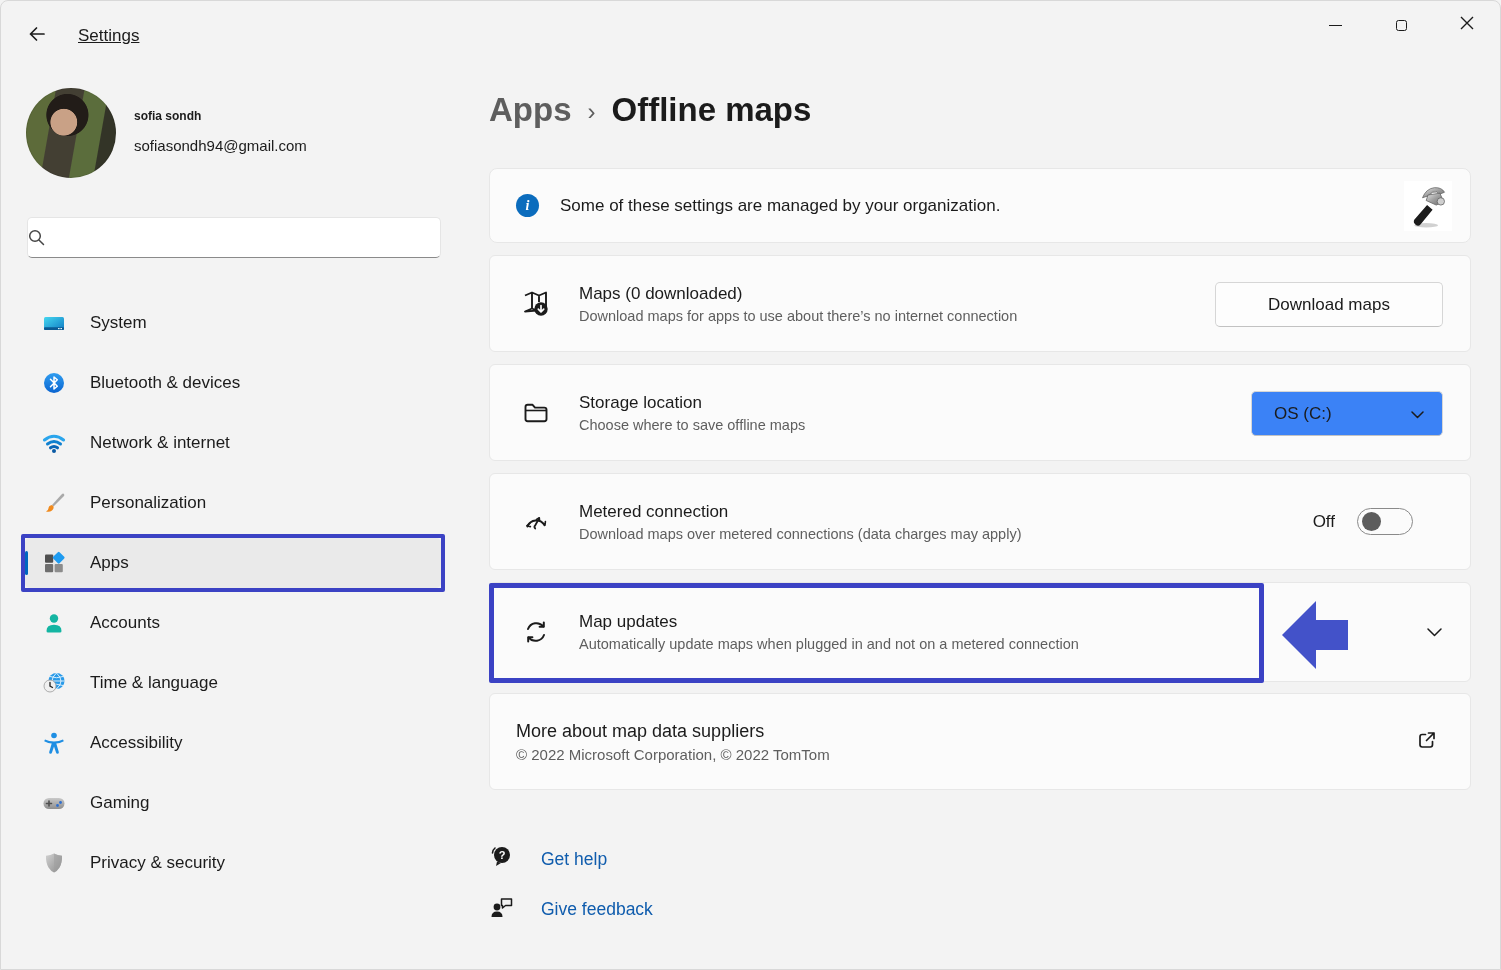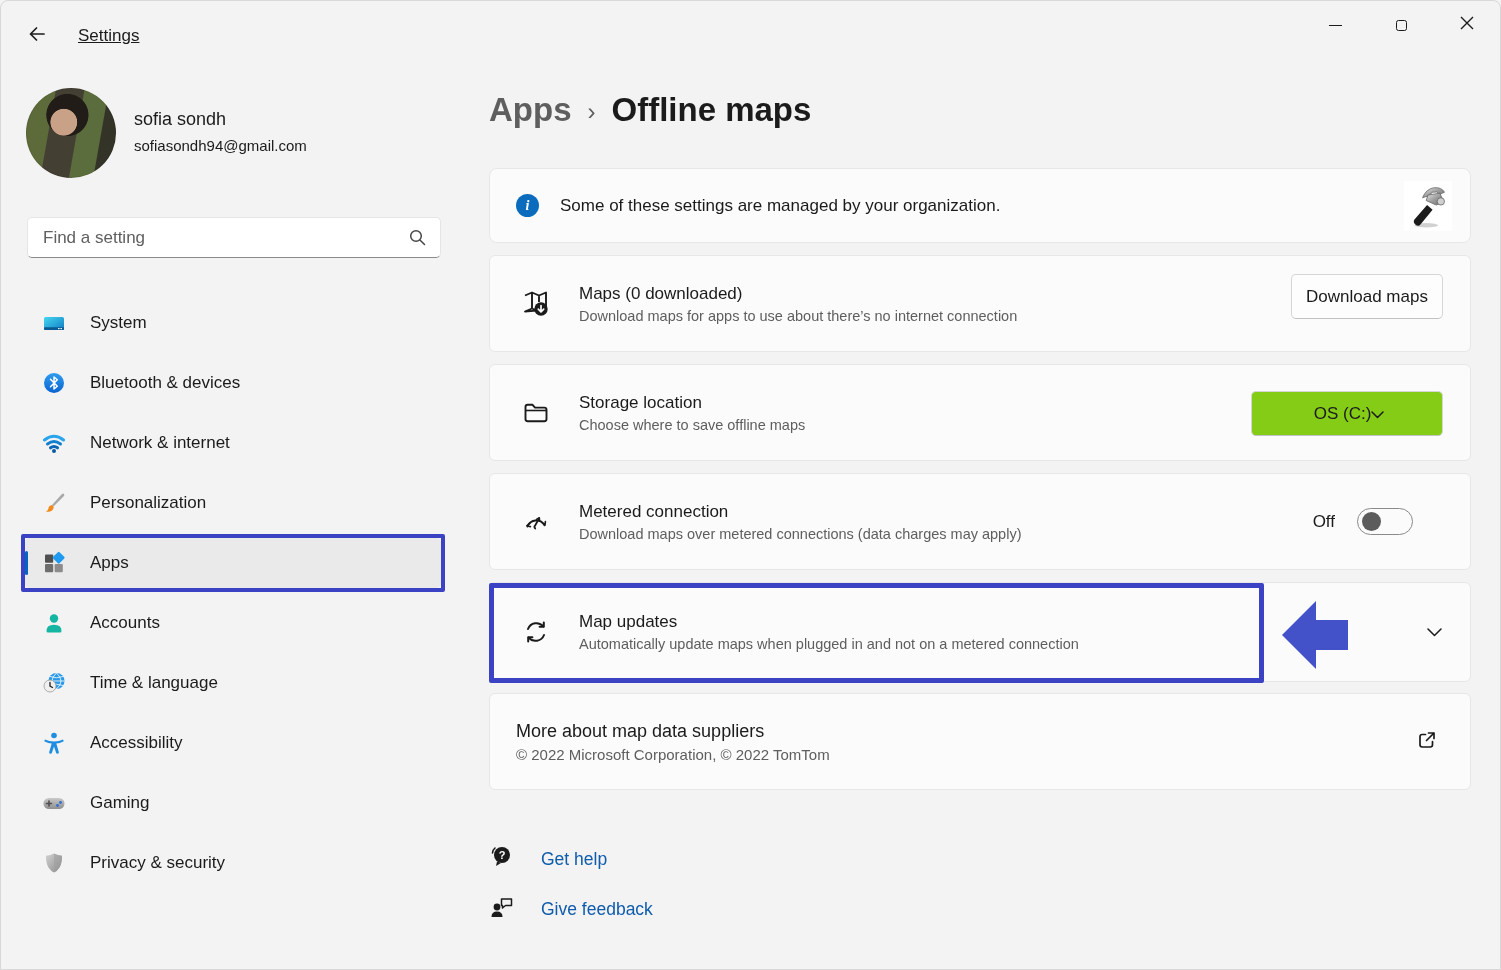--- a/index.html
+++ b/index.html
@@ -18,21 +18,21 @@
   .win-btn { width:66px; height:48px; display:flex; align-items:center; justify-content:center; }
   .min-glyph { display:block; width:13px; border-top:1.5px solid #1b1b1b; }
   .max-glyph { display:block; width:11px; height:11px; border:1.5px solid #1b1b1b; border-radius:2.5px; }
   
   .avatar { position:absolute; left:25px; top:87px; width:90px; height:90px; border-radius:50%;
     background:
       radial-gradient(circle at 42% 38%, #c9a186 0 17%, transparent 18%),
       radial-gradient(circle at 46% 30%, #221c18 0 26%, transparent 27%),
       linear-gradient(100deg, #5d6b3a 0 28%, #433f33 29% 55%, #5b6d3c 56% 78%, #333427 79%);
     box-shadow: inset 0 0 0 1px rgba(0,0,0,.08); }
-  .profile-name { position:absolute; left:133px; top:108px; font-size:18px; font-weight:normal; }
+  .profile-name { position:absolute; left:133px; top:108px; font-size:12px; font-weight:bold; }
   .profile-email { position:absolute; left:133px; top:136px; font-size:15px; color:#1b1b1b; }
   
   .search-box { position:absolute; left:26px; top:216px; width:414px; height:41px;
     background:#ffffff; border:1px solid #e5e5e5; border-bottom-color:#8a8a8a; border-radius:5px;
     display:flex; align-items:center; }
   .search-box input { flex:1; border:0; outline:0; background:transparent; padding:0 10px 0 15px;
     font-size:17px; font-family:"Liberation Sans", sans-serif; color:#1b1b1b; }
   .search-box input::placeholder { color:#5f5f5f; opacity:1; }
   .search-glyph { margin-right:14px; display:flex; }
   
@@ -57,26 +57,26 @@
     font-size:14px; font-weight:bold; display:flex; align-items:center; justify-content:center;
     font-family:"Liberation Serif", serif; font-style:italic; flex:0 0 auto; }
   .banner-text { margin-left:21px; font-size:17px; flex:1; }
   .hammer-wrap { width:48px; height:50px; background:#ffffff; display:flex; align-items:center; justify-content:center; }
   .card { position:absolute; left:488px; width:982px; background:#fbfbfb;
     border:1px solid #e7e7e7; border-radius:6px; display:flex; align-items:center; }
   .card-icon { width:30px; height:30px; margin-left:31px; flex:0 0 auto; display:flex; align-items:center; justify-content:center; }
   .card-text { margin-left:28px; flex:1; }
   .card-title { font-size:17px; color:#1b1b1b; }
   .card-sub { font-size:14.5px; color:#5e5e5e; margin-top:4px; }
-  .btn { position:absolute; right:27px; top:18px; width:152px; height:45px;
+  .btn { position:absolute; right:27px; top:26px; width:228px; height:45px;
     background:#fdfdfd; border:1px solid #d6d6d6; border-bottom-color:#c2c2c2; border-radius:5px;
     font-size:17px; color:#1b1b1b; display:flex; align-items:center; justify-content:center; cursor:pointer; }
   .dropdown { position:absolute; right:27px; top:26px; width:192px; height:45px;
-    background:#84cc16; border:1px solid #d6d6d6; border-bottom-color:#c2c2c2; border-radius:5px;
-    font-size:17px; display:flex; align-items:center; justify-content:center;
+    background:#3b82f6; border:1px solid #d6d6d6; border-bottom-color:#c2c2c2; border-radius:5px;
+    font-size:17px; display:flex; align-items:center; justify-content:space-between;
     padding:0 18px 0 22px; cursor:pointer; }
   .toggle-group { position:absolute; right:57px; top:0; height:100%; display:flex; align-items:center; gap:22px; }
   .toggle-label { font-size:17px; }
   .toggle { width:56px; height:27px; border:1px solid #8a8a8a; border-radius:14px;
     position:relative; background:#fbfbfb; cursor:pointer; }
   .toggle .knob { position:absolute; left:4px; top:3px; width:19px; height:19px; border-radius:50%; background:#5c5c5c; }
   .chev-btn { position:absolute; right:28px; top:0; height:100%; display:flex; align-items:center; cursor:pointer; }
   .ext-btn { position:absolute; right:32px; top:0; height:100%; display:flex; align-items:center; cursor:pointer; }
   .annot-box-card { position:absolute; left:488px; top:582px; width:775px; height:100px;
     border:5px solid #3b42c4; border-radius:2px; z-index:6; pointer-events:none; }
@@ -108,21 +108,20 @@
           <path d="M1 1 L13 13 M13 1 L1 13" stroke="#1b1b1b" stroke-width="1.4"></path>
         </svg></span>
   </div>
 </div>
 
 <div class="avatar"></div>
 <div class="profile-name">sofia sondh</div>
 <div class="profile-email">sofiasondh94@gmail.com</div>
 
 <div class="search-box">
-  <input type="text" placeholder="Find a setting" style="">
   <span class="search-glyph">
     <svg width="17" height="17" viewBox="0 0 17 17">
         <circle cx="7" cy="7" r="5.3" stroke="#454545" stroke-width="1.5" fill="none"></circle>
         <path d="M11.2 11.2 L15.5 15.5" stroke="#454545" stroke-width="1.5" stroke-linecap="round"></path>
       </svg>
   </span>
 </div>
 
 <div class="nav">
 

